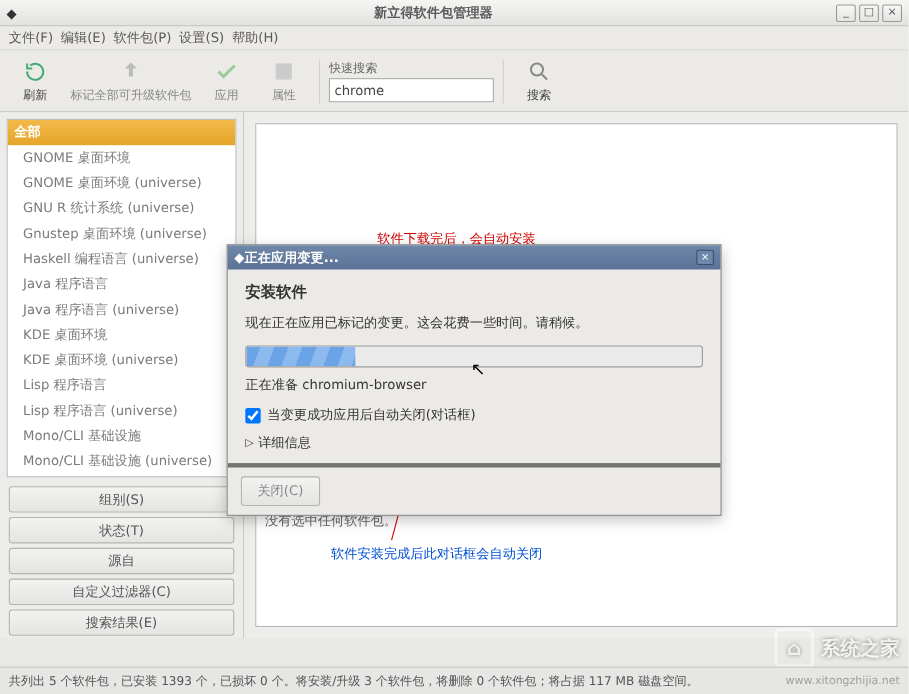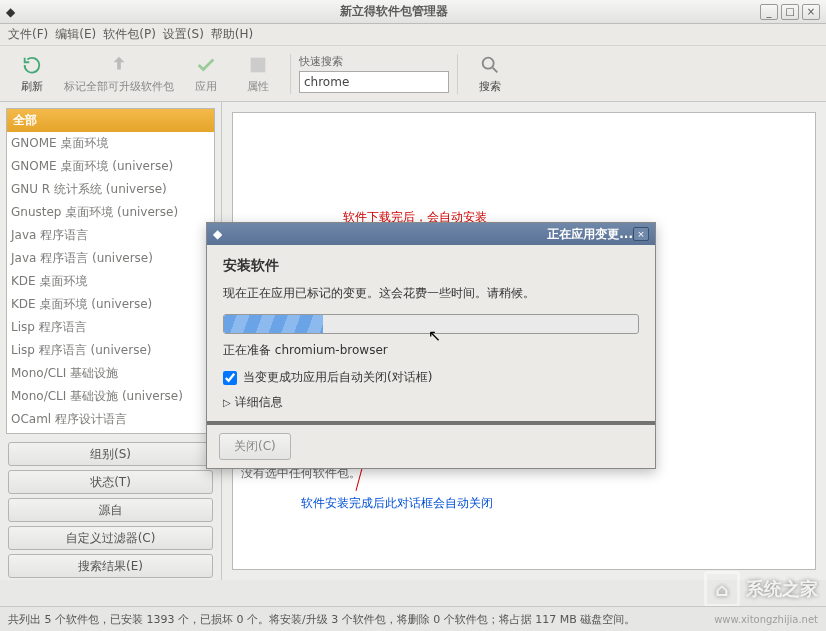--- a/index.html
+++ b/index.html
@@ -16,30 +16,30 @@
 .tbtn.enabled { color: #444; cursor: pointer; }
 .tbtn .ticon { width: 24px; height: 24px; display: flex; align-items: center; justify-content: center; }
 .sep { width: 1px; height: 40px; background: #d0d0ce; margin: 0 4px; }
 .searchgroup { display: flex; flex-direction: column; gap: 2px; }
 .searchlabel { font-size: 11px; color: #666; }
 .searchbox { width: 150px; height: 22px; border: 1px solid #aaa; background: #fff; padding: 2px 4px; font-size: 12px; color: #444; }
 .main { display: flex; height: 478px; }
 .sidebar { width: 222px; border-right: 1px solid #c7c7c5; display: flex; flex-direction: column; background: #ececea; }
 .catlist { flex: 1; background: #fff; margin: 6px; border: 1px solid #b9b9b7; overflow: hidden; }
 .catheader { background: linear-gradient(#f3b94a,#e6a52a); color: #fff; font-weight: bold; padding: 3px 6px; font-size: 12px; }
-.catitem { padding: 3px 4px; color: #7a7a78; font-size: 12px; cursor: pointer; white-space: nowrap; }
+.catitem { padding: 3px 14px; color: #7a7a78; font-size: 12px; cursor: pointer; white-space: nowrap; }
 .filterbtn { margin: 2px 8px; height: 24px; border: 1px solid #b4b4b2; background: linear-gradient(#f2f2f0,#e4e4e2); border-radius: 3px; display: flex; align-items: center; justify-content: center; color: #555; cursor: pointer; }
 .content { flex: 1; background: #ededeb; position: relative; padding: 10px; }
 .pane { background: #fff; border: 1px solid #b9b9b7; height: 100%; position: relative; }
 .annot1 { position: absolute; top: 96px; left: 110px; color: #d00000; font-size: 12px; font-weight: normal; }
 .annot2 { position: absolute; top: 382px; left: 68px; color: #004fd6; font-size: 12px; }
 .descplaceholder { position: absolute; top: 352px; left: 8px; color: #666; font-size: 12px; }
 .dialog { position: absolute; top: 222px; left: 206px; width: 450px; background: #eceae6; border: 1px solid #888; box-shadow: 0 4px 12px rgba(0,0,0,.25); }
 .dtitle { height: 22px; background: linear-gradient(#6f87a8,#5a7296); color: #fff; display: flex; align-items: center; padding: 0 6px; }
-.dtitle .dt { flex: 1; text-align: right; font-weight: bold; font-size: 12px; }
+.dtitle .dt { flex: 1; text-align: left; font-weight: bold; font-size: 12px; }
 .dclose { width: 16px; height: 14px; border: 1px solid #3a5070; background: #6f87a8; border-radius: 2px; display: flex; align-items: center; justify-content: center; font-size: 9px; cursor: pointer; }
 .dbody { padding: 12px 16px 10px; }
 .dh { font-weight: bold; font-size: 14px; margin-bottom: 10px; }
 .dp { font-size: 12px; color: #333; margin-bottom: 12px; }
 .progbar { height: 20px; border: 1px solid #9a9a98; background: #eaeaea; border-radius: 3px; overflow: hidden; margin-bottom: 8px; position: relative; }
 .progfill { height: 100%; width: 24%; background: repeating-linear-gradient(110deg,#6aa3e6 0 12px,#8cb9ee 12px 24px); }
 .prep { font-size: 12px; margin-bottom: 10px; }
 .cbrow { display: flex; align-items: center; gap: 6px; font-size: 12px; margin-bottom: 8px; }
 .cbrow input { width: 14px; height: 14px; }
 .details { display: flex; align-items: center; gap: 4px; font-size: 12px; cursor: pointer; }
@@ -126,20 +126,21 @@
 </div>
 
 <div class="main">
   <div class="sidebar">
     <div class="catlist">
       <div class="catheader">全部</div>
       <div class="catitem">GNOME 桌面环境</div>
       <div class="catitem">GNOME 桌面环境 (universe)</div>
       <div class="catitem">GNU R 统计系统 (universe)</div>
       <div class="catitem">Gnustep 桌面环境 (universe)</div>
+      <div class="catitem">Haskell 编程语言 (universe)</div>
       <div class="catitem">Java 程序语言</div>
       <div class="catitem">Java 程序语言 (universe)</div>
       <div class="catitem">KDE 桌面环境</div>
       <div class="catitem">KDE 桌面环境 (universe)</div>
       <div class="catitem">Lisp 程序语言</div>
       <div class="catitem">Lisp 程序语言 (universe)</div>
       <div class="catitem">Mono/CLI 基础设施</div>
       <div class="catitem">Mono/CLI 基础设施 (universe)</div>
       <div class="catitem">OCaml 程序设计语言</div>
 

